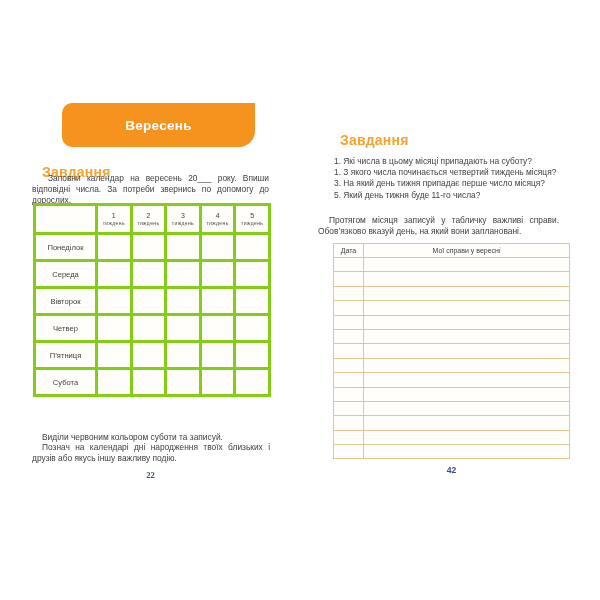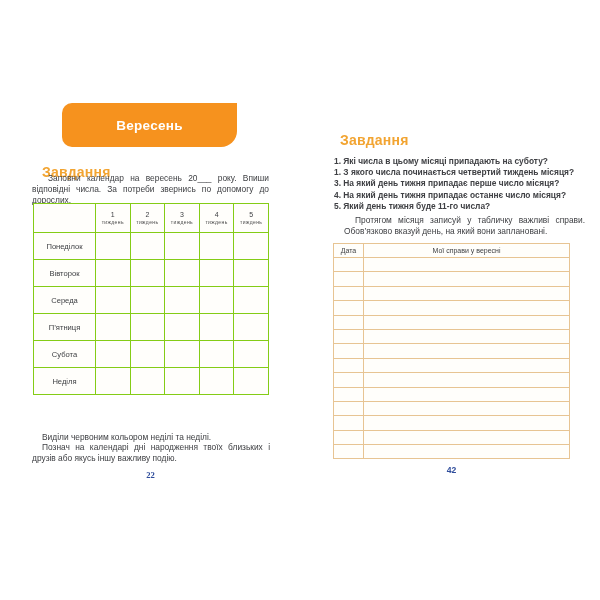--- a/index.html
+++ b/index.html
@@ -10,21 +10,21 @@
     font-family: "Liberation Sans", "DejaVu Sans", sans-serif;
     color: #3f4044;
     overflow: hidden;
   }
   .page { position: absolute; inset: 0; }
 
   
   .month-tab {
     position: absolute;
     left: 62px; top: 103px;
-    width: 175px; height: 44px;
+    width: 193px; height: 44px;
     background: #f6921e;
     border-radius: 10px 0 16px 10px;
     display: flex; align-items: center; justify-content: center;
   }
   .month-tab span {
     color: #ffffff;
     font-size: 13.5px;
     font-weight: bold;
     letter-spacing: .3px;
   }
@@ -47,21 +47,21 @@
     left: 32px; top: 173px; width: 237px;
     text-indent: 16px;
   }
   table { border-collapse: collapse; table-layout: fixed; }
   .calendar {
     position: absolute;
     left: 33px; top: 203px;
     width: 235px;
   }
   .calendar th, .calendar td {
-    border: 1px solid #84cc16;
+    border: 3px solid #84cc16;
     background: #fffefb;
     text-align: center;
     vertical-align: middle;
     font-weight: normal;
   }
   .calendar thead tr { height: 29px; }
   .calendar tbody tr { height: 27px; }
   .week-num { display: block; font-size: 7px; line-height: 8px; color: #3f4044; }
   .week-word { display: block; font-size: 5px; line-height: 7px; letter-spacing: .4px; color: #4a4a4a; }
   .day-cell { font-size: 7.6px; color: #3f4044; }
@@ -88,30 +88,29 @@
   .rp-heading { left: 340px; top: 132px; }
   .rp-intro {
     position: absolute;
     left: 334px; top: 144px; width: 238px;
     font-size: 8.4px; line-height: 11px;
   }
   .rp-questions {
     position: absolute;
     left: 334px; top: 155.5px; width: 240px;
     list-style: none;
-    font-weight: bold;
   }
   .rp-questions li {
     font-size: 8.4px;
     line-height: 11.4px;
     white-space: nowrap;
   }
   .rp-para {
     position: absolute;
-    left: 344px; top: 215px; width: 241px;
+    left: 318px; top: 215px; width: 241px;
     text-indent: 11px;
   }
   .todo {
     position: absolute;
     left: 333px; top: 243px;
     width: 237px;
   }
   .todo th, .todo td {
     border: 1px solid #e7c493;
     background: #fffefb;
@@ -176,80 +175,79 @@
     <tbody>
       <tr>
         <td class="day-cell">Понеділок</td>
         <td></td>
           <td></td>
           <td></td>
           <td></td>
           <td></td>
       </tr>
       <tr>
+        <td class="day-cell">Середа</td>
+        <td></td>
+          <td></td>
+          <td></td>
+          <td></td>
+          <td></td>
+      </tr>
+      <tr>
         <td class="day-cell">Вівторок</td>
         <td></td>
           <td></td>
           <td></td>
           <td></td>
           <td></td>
       </tr>
       <tr>
-        <td class="day-cell">Середа</td>
+        <td class="day-cell">Четвер</td>
         <td></td>
           <td></td>
           <td></td>
           <td></td>
           <td></td>
       </tr>
       <tr>
         <td class="day-cell">П’ятниця</td>
         <td></td>
           <td></td>
           <td></td>
           <td></td>
           <td></td>
       </tr>
       <tr>
         <td class="day-cell">Субота</td>
-        <td></td>
-          <td></td>
-          <td></td>
-          <td></td>
-          <td></td>
-      </tr>
-      <tr>
-        <td class="day-cell">Неділя</td>
         <td></td>
           <td></td>
           <td></td>
           <td></td>
           <td></td>
       </tr>
     </tbody>
   </table>
 
   <div class="lp-notes">
-    <p>Виділи червоним кольором неділі та неділі.</p>
+    <p>Виділи червоним кольором суботи та записуй.</p>
     <p>Познач на календарі дні народження твоїх близьких і друзів або якусь іншу важливу подію.</p>
   </div>
 
   <div class="page-number lp-pagenum">22</div>
 </section>
 
 <section class="page">
 
   <h3 class="task-heading rp-heading">Завдання</h3>
 
 
   <ul class="rp-questions">
     <li>1. Які числа в цьому місяці припадають на суботу?</li>
     <li>1. З якого числа починається четвертий тиждень місяця?</li>
     <li>3. На який день тижня припадає перше число місяця?</li>
-    <li>4. На який день тижня припадає останнє число місяця?</li>
     <li>5. Який день тижня буде 11-го числа?</li>
   </ul>
 
   <p class="body-text rp-para">Протягом місяця записуй у табличку важливі справи. Обов’язково вказуй день, на який вони заплановані.</p>
 
   <table class="todo">
     <colgroup>
         <col class="col-date">
         <col>
       </colgroup>

